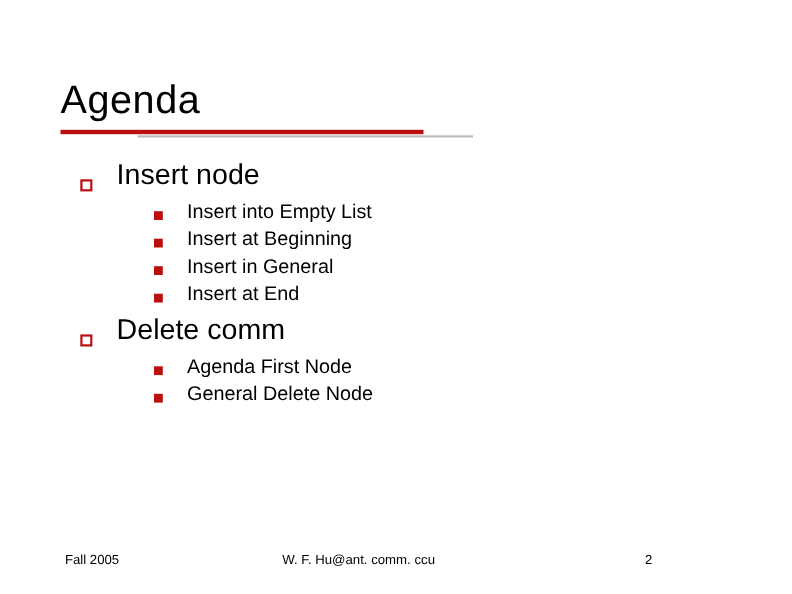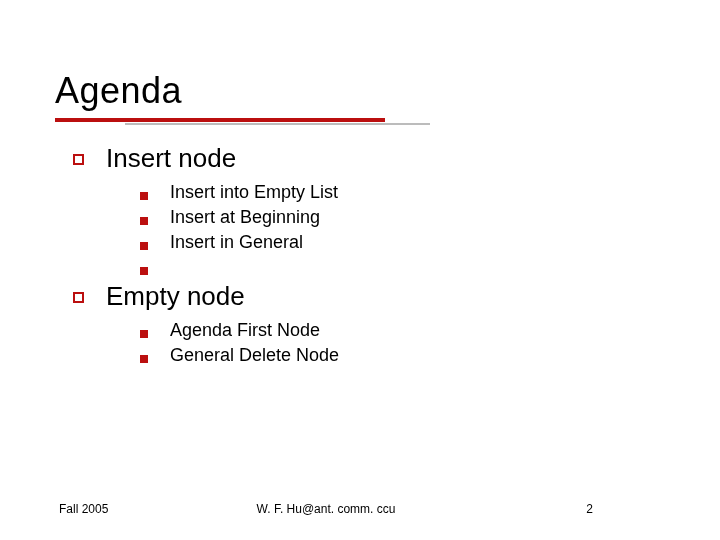--- a/index.html
+++ b/index.html
@@ -3,21 +3,21 @@
 <meta charset="utf-8">
 <style>
   * { margin: 0; padding: 0; box-sizing: border-box; }
   html, body { width: 720px; height: 540px; font-family: Verdana, Geneva, sans-serif; background: #fff; color: #000; }
   .slide { width: 644px; height: 540px; position: relative; padding: 70px 55px 16px 55px; }
   .title { font-size: 36px; font-weight: 400; letter-spacing: 0.5px; }
   .rule-wrap { margin-top: 6px; width: 100%; }
   .rule { height: 4px; background: #bb0f0f; width: 330px; }
   .shadow { height: 2px; background: #bcbcbc; margin-top: 1px; margin-left: 70px; width: 305px; }
   .body { margin-top: 18px; }
-  .l1 { display: flex; align-items: flex-start; margin: 6px 0 8px 18px; font-size: 26px; }
+  .l1 { display: flex; align-items: flex-end; margin: 6px 0 8px 18px; font-size: 26px; }
   .l1 .bullet { width: 11px; height: 11px; border: 2px solid #bb0f0f; margin-top: 11px; margin-right: 22px; flex: 0 0 auto; }
   .l2-group { margin: 0 0 4px 85px; }
   .l2 { display: flex; align-items: flex-start; margin: 4px 0; font-size: 18px; }
   .l2 .bullet { width: 8px; height: 8px; background: #bb0f0f; margin-top: 10px; margin-right: 22px; flex: 0 0 auto; }
   .footer { position: absolute; bottom: 24px; left: 4px; width: 100%; padding: 0 55px; display: flex; justify-content: space-between; align-items: flex-end; font-size: 12px; font-family: Arial, sans-serif; color: #000; }
   .footer .center { position: absolute; left: 50%; transform: translateX(-50%); margin-top: 28px; }
 </style>
 </head>
 <body>
 
@@ -43,26 +43,27 @@
       <div class="l2">
         <span class="bullet"></span>
         <span>Insert at Beginning</span>
       </div>
       <div class="l2">
         <span class="bullet"></span>
         <span>Insert in General</span>
       </div>
       <div class="l2">
         <span class="bullet"></span>
+        <span>Insert at End</span>
       </div>
     </div>
 
     <div class="l1">
       <span class="bullet"></span>
-      <span>Empty node</span>
+      <span>Delete comm</span>
     </div>
     <div class="l2-group">
       <div class="l2">
         <span class="bullet"></span>
         <span>Agenda First Node</span>
       </div>
       <div class="l2">
         <span class="bullet"></span>
         <span>General Delete Node</span>
       </div>

